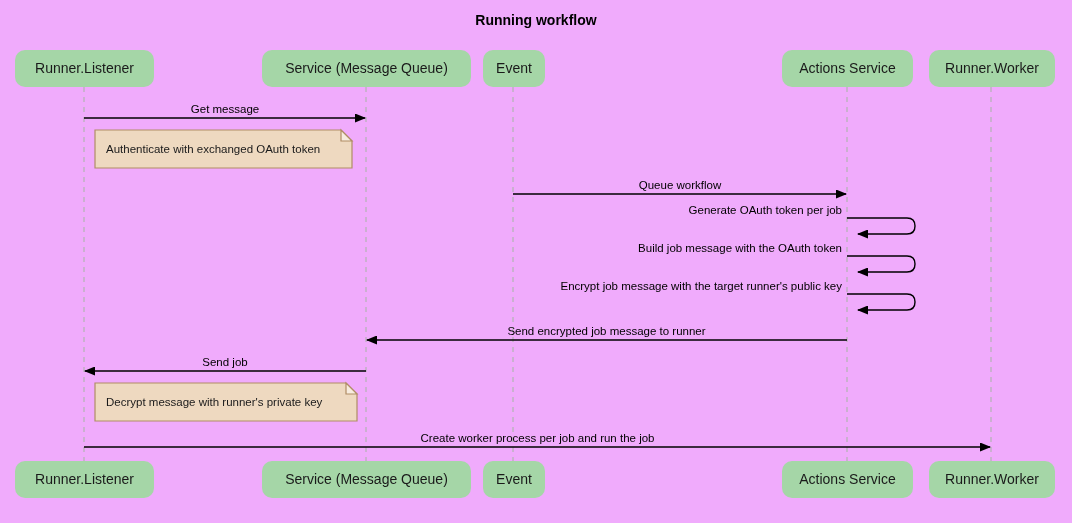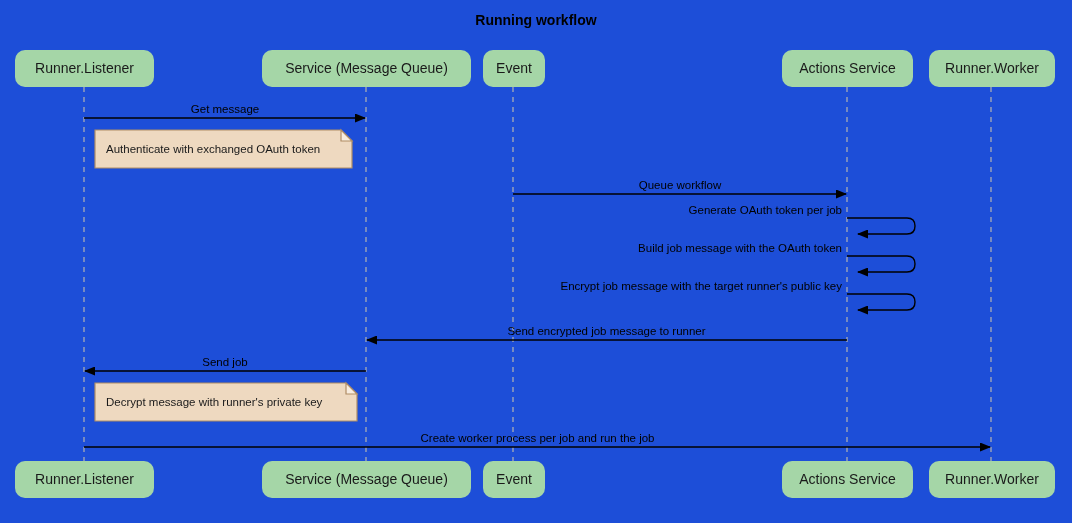--- a/index.html
+++ b/index.html
@@ -7,21 +7,21 @@
     padding: 0;
     background: #ffffff;
   }
   body {
     font-family: "Liberation Sans", sans-serif;
   }
   #diagram-root {
     position: relative;
     width: 1072px;
     height: 523px;
-    background: #1d4ed8;
+    background: #f0abfc;
     overflow: hidden;
   }
   #diagram-svg {
     position: absolute;
     left: 0;
     top: 0;
     width: 1072px;
     height: 523px;
   }
   .title-text {

